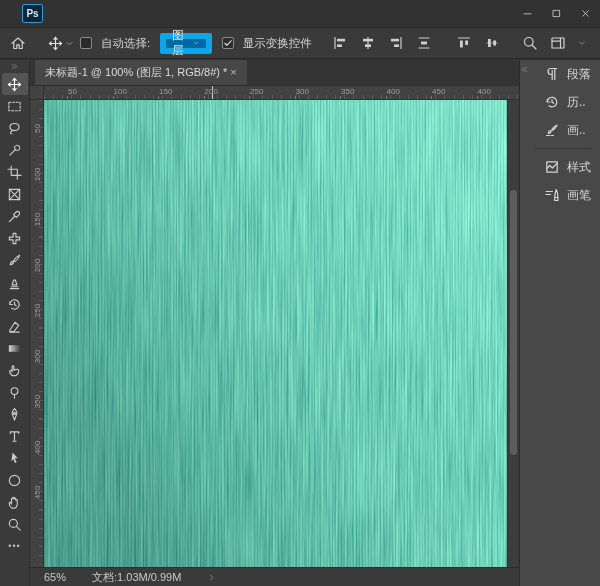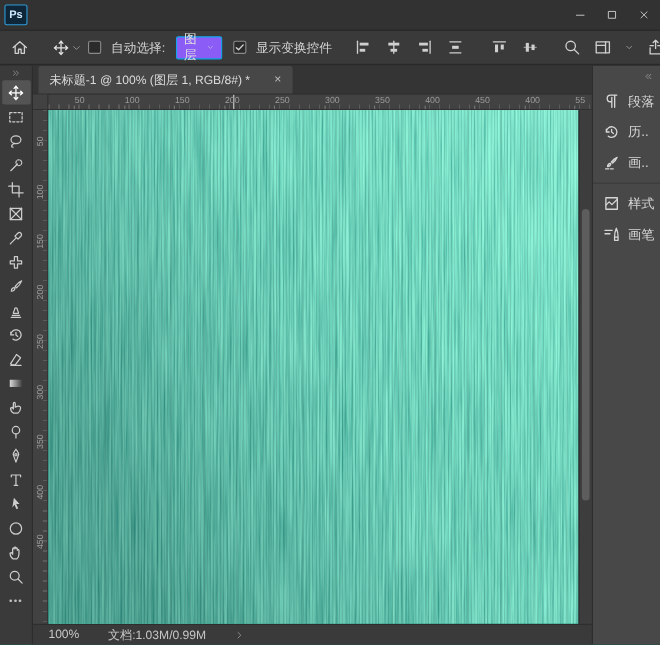--- a/index.html
+++ b/index.html
@@ -3,38 +3,38 @@
 <meta charset="utf-8">
 <style>
   *{box-sizing:border-box; margin:0; padding:0; user-select:none;}
   html,body{width:600px;height:586px;}
   body{font-family:"Liberation Sans","DejaVu Sans",sans-serif; background:#323232; color:#d9d9d9; overflow:hidden;}
   .app{position:relative;width:600px;height:586px;background:#323232;}
 
   .ico{stroke:currentColor;fill:none;stroke-width:1.2;stroke-linecap:round;stroke-linejoin:round;display:block;}
 
   
-  .menubar{height:28px;display:flex;align-items:center;background:#323232;border-bottom:1px solid #262626;padding-left:4px;}
+  .menubar{height:28px;display:flex;align-items:center;background:#323232;border-bottom:1px solid #262626;padding-left:22px;}
   .pslogo{width:21px;height:19px;background:#0e2638;border:1px solid #2f9bd8;border-radius:2px;color:#cfeaff;font-size:10px;font-weight:bold;display:flex;align-items:center;justify-content:center;margin-right:8px;}
   .menu-items{display:flex;align-items:center;height:100%;}
   .menu-item{font-size:12px;color:#dcdcdc;padding:0 9px;height:100%;display:flex;align-items:center;cursor:default;}
   .winctl{margin-left:auto;display:flex;height:100%;}
   .winbtn{width:29px;height:100%;display:flex;align-items:center;justify-content:center;color:#cfcfcf;}
   .winbtn .ico{width:11px;height:11px;}
 
   
   .optionsbar{height:31px;display:flex;align-items:center;background:#3a3a3a;border-bottom:1px solid #282828;padding:0 6px;gap:4px;font-size:11.5px;color:#d4d4d4;}
   .obtn{display:flex;align-items:center;justify-content:center;height:24px;padding:0 4px;border-radius:2px;color:#cfcfcf;}
   .obtn .ico{width:16px;height:16px;}
   .odivider{width:1px;height:20px;background:#4c4c4c;margin:0 4px;}
   .checkbox{width:12px;height:12px;border:1px solid #8a8a8a;border-radius:2px;background:#2b2b2b;display:inline-flex;align-items:center;justify-content:center;margin-right:5px;flex:none;}
   .checkbox .ico{width:10px;height:10px;display:none;stroke-width:2;}
   .checkbox.checked .ico{display:block;}
   .olabel{white-space:nowrap;color:#d4d4d4;}
-  .oselect{display:flex;align-items:center;gap:6px;background:#8b5cf6;border:1px solid #0ea5e9;border-radius:2px;height:21px;padding:0 6px;margin:0 6px;color:#e0e0e0;justify-content:space-between;}
+  .oselect{display:flex;align-items:center;gap:6px;background:#0369a1;border:6px solid #0ea5e9;border-radius:2px;height:21px;padding:0 6px;margin:0 6px;color:#e0e0e0;justify-content:space-between;}
   .oselect .ico{width:10px;height:10px;}
   .tool-preset{display:flex;align-items:center;gap:2px;margin:0 2px;color:#e2e2e2;}
   .tool-preset .ico{width:15px;height:15px;}
   .tool-preset .chev{width:9px;height:9px;color:#b0b0b0;}
   .thinbar{width:2px;height:16px;background:#b5b5b5;border-radius:1px;margin:0 3px;}
   .tinychev .ico{width:8px;height:8px;color:#bdbdbd;}
 
   
   .main{position:absolute;top:60px;left:0;right:0;bottom:0;display:flex;}
 
@@ -43,21 +43,21 @@
   .tools-head{height:13px;width:100%;display:flex;align-items:center;justify-content:center;color:#9c9c9c;}
   .tools-head .ico{width:9px;height:9px;}
   .tool{width:26px;height:22px;display:flex;align-items:center;justify-content:center;color:#cccccc;border-radius:2px;}
   .tool .ico{width:15px;height:15px;}
   .tool.active{background:#545454;color:#ffffff;}
   .tool.more{font-size:9px;letter-spacing:1px;color:#bdbdbd;}
 
   
   .docarea{flex:1;display:flex;flex-direction:column;background:#3c3c3c;min-width:0;}
   .tabbar{height:26px;background:#343434;display:flex;align-items:flex-end;padding-left:5px;border-bottom:1px solid #2c2c2c;}
-  .doctab{height:25px;background:#474747;display:flex;align-items:center;gap:22px;padding:0 10px;font-size:11px;color:#dadada;border-radius:2px 2px 0 0;white-space:nowrap;}
+  .doctab{height:25px;background:#474747;display:flex;align-items:center;gap:3px;padding:0 10px;font-size:11px;color:#dadada;border-radius:2px 2px 0 0;white-space:nowrap;}
   .tab-close{color:#b8b8b8;font-size:11px;line-height:1;}
   .rulerrow{height:14px;display:flex;background:#424242;border-bottom:1px solid #303030;}
   .rulercorner{width:14px;height:100%;background:#424242;border-right:1px solid #303030;flex:none;}
   .hruler{position:relative;flex:1;overflow:hidden;font-size:8px;color:#9d9d9d;}
   .hruler::after{content:"";position:absolute;left:0;right:0;bottom:0;height:4px;background:repeating-linear-gradient(90deg,#5a5a5a 0 1px,transparent 1px 9.1px);}
   .hmark{position:absolute;top:1px;}
   .hmark::after{content:"";position:absolute;left:-1px;top:9px;width:1px;height:6px;background:#777;}
   .ruler-cursor{position:absolute;left:168px;top:0;width:1px;height:14px;background:#d0d0d0;}
   .canvasrow{flex:1;display:flex;min-height:0;}
   .vruler{position:relative;width:14px;background:#424242;border-right:1px solid #303030;overflow:hidden;font-size:8px;color:#9d9d9d;flex:none;}
@@ -66,21 +66,21 @@
   .canvas{position:relative;flex:1;overflow:hidden;background:#1fa18c;}
   .canvas svg.texture{position:absolute;inset:0;width:100%;height:100%;}
   .canvas .stripes{position:absolute;inset:0;background:repeating-linear-gradient(90deg,rgba(0,20,18,.10) 0 1px,rgba(255,255,255,0) 1px 3px);}
   .vscroll{width:12px;background:#3d3d3d;border-left:1px solid #2e2e2e;position:relative;flex:none;}
   .vthumb{position:absolute;left:2px;right:2px;top:90px;height:265px;background:#5d5d5d;border-radius:5px;}
   .statusbar{height:19px;background:#3a3a3a;border-top:1px solid #2c2c2c;display:flex;align-items:center;font-size:11px;color:#c8c8c8;padding-left:14px;gap:26px;}
   .status-chev{color:#a8a8a8;display:flex;align-items:center;}
   .status-chev .ico{width:9px;height:9px;}
 
   
-  .rightdock{width:62px;background:#484848;border-left:1px solid #2b2b2b;display:flex;flex-direction:column;}
+  .rightdock{width:81px;background:#484848;border-left:1px solid #2b2b2b;display:flex;flex-direction:row;}
   .dock-head{height:18px;display:flex;align-items:center;justify-content:flex-end;padding-right:6px;color:#a8a8a8;}
   .dock-head .ico{width:9px;height:9px;}
   .pitem{height:28px;display:flex;align-items:center;gap:7px;padding-left:9px;color:#d6d6d6;}
   .pitem .ico{width:16px;height:16px;flex:none;}
   .pitem.sep{margin-top:9px;position:relative;}
   .pitem.sep::before{content:"";position:absolute;top:-5px;left:0;right:0;height:1px;background:#3a3a3a;}
   .plabel{font-size:12px;white-space:nowrap;overflow:hidden;}
 </style>
 </head>
 <body>
@@ -534,21 +534,21 @@
             <rect width="469" height="468" fill="url(#shadeDark)"></rect>
             <rect width="469" height="468" fill="url(#shadeLight)"></rect>
           </svg>
           <div class="stripes"></div>
         </div>
         <div class="vscroll">
           <div class="vthumb"></div>
         </div>
       </div>
       <div class="statusbar">
-        <span>100%</span>
+        <span>65%</span>
         <span>文档:1.03M/0.99M</span>
         <span class="status-chev">
             <svg class="ico">
               <use href="#sym-chevron-right"></use>
             </svg>
           </span>
       </div>
     </div>
 
     <div class="rightdock">

